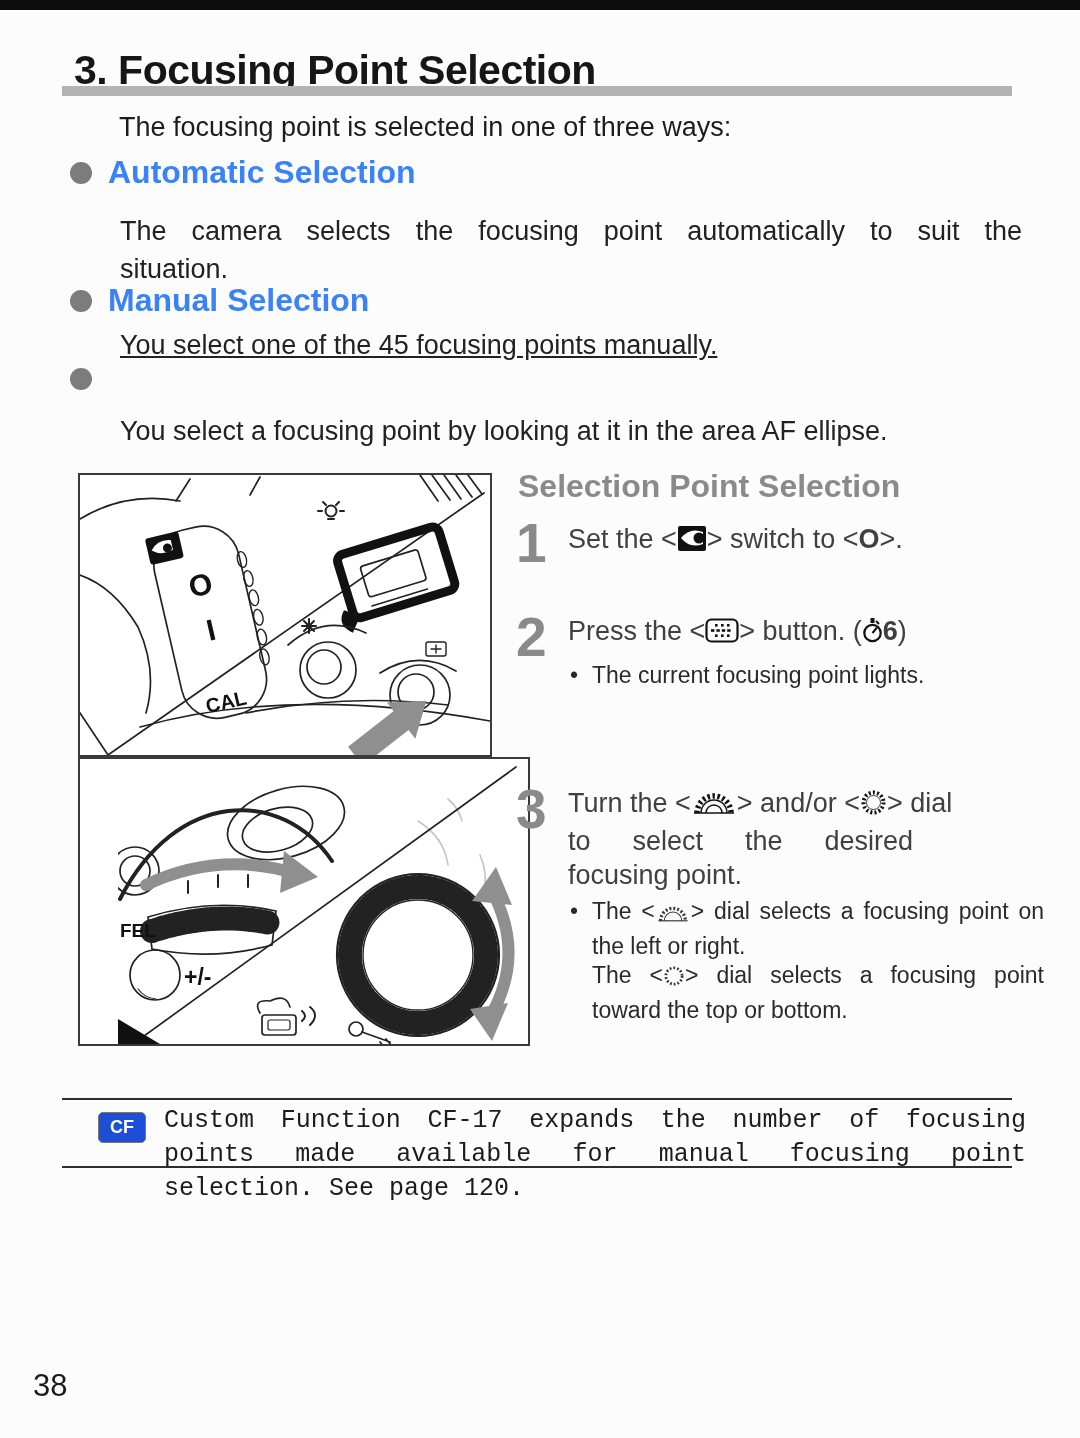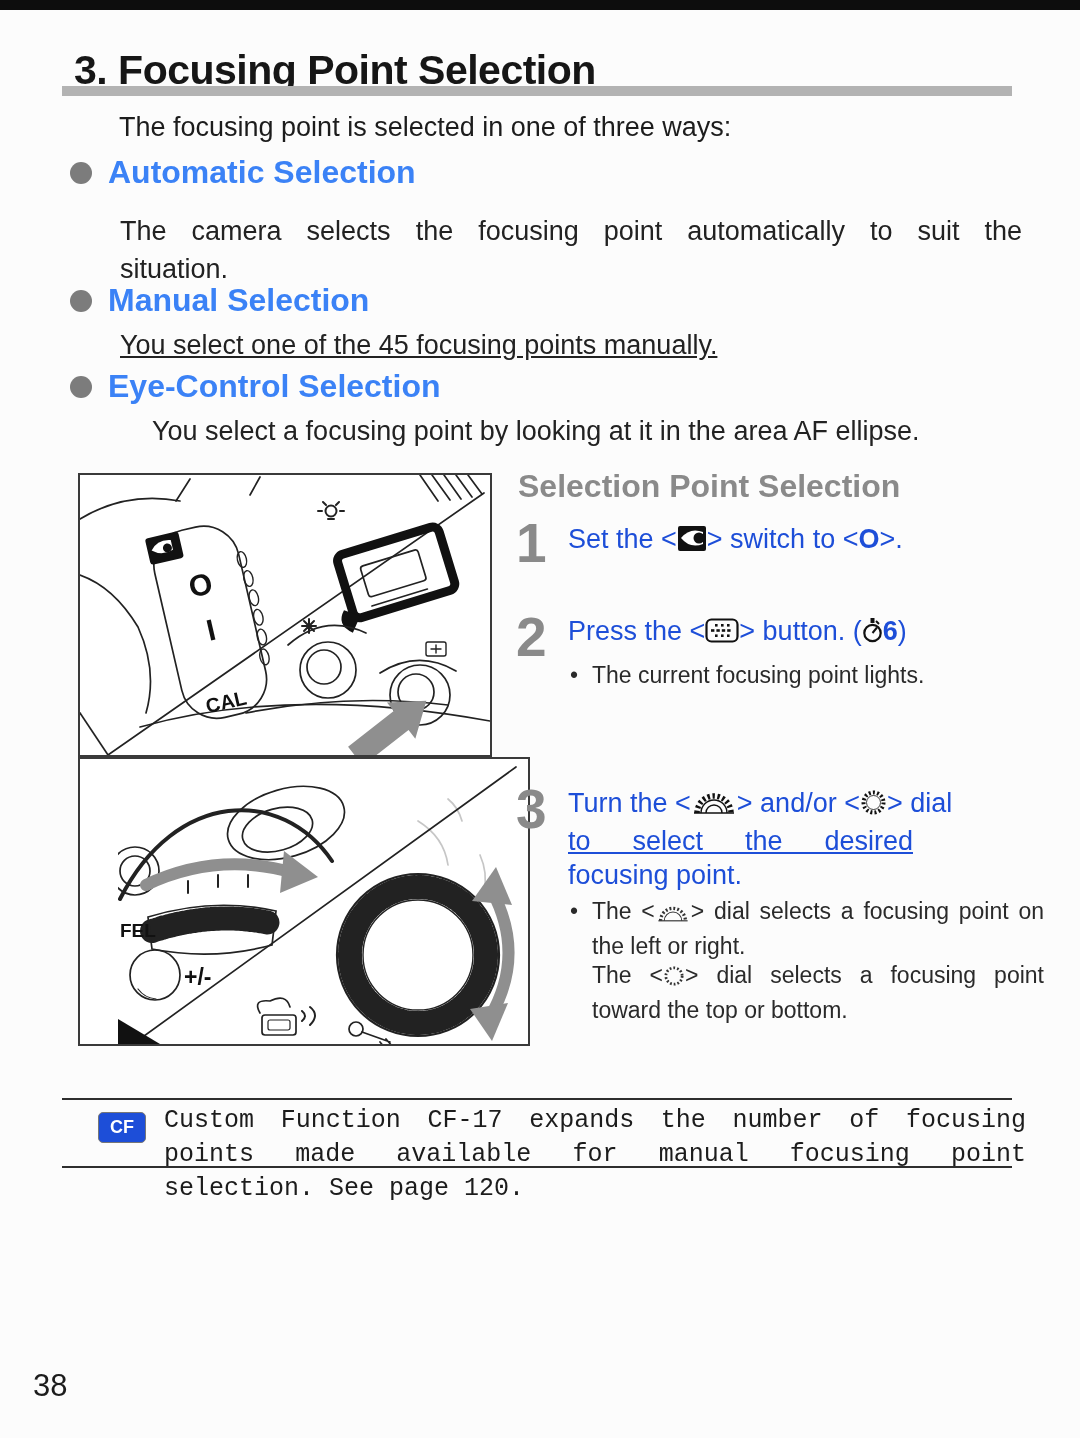--- a/index.html
+++ b/index.html
@@ -10,21 +10,21 @@
   .title{left:74px;top:24px;font-size:41px;font-weight:bold;letter-spacing:-0.5px;color:#161616;margin-top:23px;}
   .rule{left:62px;top:86px;width:950px;height:10px;background:#b3b3b3;}
   .intro{left:75px;top:112px;font-size:27px;margin-left:44px;}
   .sec-head{display:flex;align-items:center;gap:16px;font-size:32px;font-weight:bold;color:#3b82f6;}
   .dot{width:22px;height:22px;border-radius:50%;background:#7c7c7c;flex:0 0 auto;}
   .sec-body{font-size:27px;line-height:38px;color:#222;}
   .just{text-align:justify;text-align-last:justify;}
   .fig{border:2px solid #3a3a3a;background:#fff;}
   .proc-head{font-size:32px;font-weight:bold;color:#8a8a8a;}
   .stepnum{font-size:55px;font-weight:bold;color:#8a8a8a;line-height:1;}
-  .steptext{font-size:27px;line-height:34px;color:#1d4ed8;}
+  .steptext{font-size:27px;line-height:34px;color:#404040;}
   .stepnote{font-size:23px;line-height:31px;color:#2a2a2a;}
   .bmark{position:absolute;left:-22px;top:0;}
   .inicon{display:inline-block;vertical-align:-4px;}
   .cfline{left:62px;width:950px;height:2px;background:#2e2e2e;}
   .cfbadge{left:98px;top:1112px;width:46px;height:29px;background:#1d4ed8;border:1px solid #777;
            border-radius:5px;color:#fff;font-weight:bold;font-size:18px;
            display:flex;align-items:center;justify-content:center;}
   .cftext{left:164px;top:1104px;width:862px;font-size:25px;line-height:34px;text-align:justify;font-family:Liberation Mono, monospace;}
   .pagenum{left:33px;top:1368px;font-size:31px;color:#1c1c1c;}
   svg text{font-family:"Liberation Sans", sans-serif;}
@@ -51,23 +51,22 @@
 <div class="abs sec-head" style="left:70px;top:282px;">
   <span class="dot"></span>
   <span>Manual Selection</span>
 </div>
 <div class="abs sec-body" style="left:120px;top:326px;width:902px;text-decoration:underline;">
   <div>You select one of the 45 focusing points manually.</div>
 </div>
 
 <div class="abs sec-head" style="left:70px;top:368px;">
   <span class="dot"></span>
-  <span>Eye-Control Selection</span>
-</div>
-<div class="abs sec-body" style="left:120px;top:412px;width:902px;margin-left:32px;">
+</div>
+<div class="abs sec-body" style="left:120px;top:412px;width:902px;">
   <div>You select a focusing point by looking at it in the area AF ellipse.</div>
 </div>
 
 <div class="abs fig" style="left:78px;top:473px;width:410px;height:280px;">
 <svg width="410" height="280" viewBox="0 0 410 280">
   <g stroke="#222" stroke-width="1.7" fill="none" stroke-linecap="round">
     <path d="M340,0 l18,26 M352,0 l18,25 M364,0 l17,24 M376,0 l16,22 M388,0 l14,19"></path>
     <path d="M96,26 L110,4 M170,20 L180,2"></path>
     <path d="M0,44 Q46,16 100,26"></path>
     <path d="M0,100 Q34,112 58,152 Q78,196 66,238"></path>
@@ -215,21 +214,21 @@
 <div class="abs steptext" style="left:568px;top:786px;width:470px;">
   <div><span>Turn the &lt;</span><span class="inicon"><svg width="46" height="26" viewBox="0 0 46 26">
           <path d="M6,23 A17,17 0 0 1 40,23" fill="none" stroke="#111" stroke-width="5.5" stroke-dasharray="2.4,2.6"></path>
           <path d="M10,23 A13,13 0 0 1 36,23" fill="none" stroke="#111" stroke-width="1.4"></path>
           <path d="M15,23 A8,8 0 0 1 31,23" fill="none" stroke="#111" stroke-width="1.4"></path>
           <path d="M3,23 h40" stroke="#111" stroke-width="1.6"></path>
         </svg></span><span>&gt; and/or &lt;</span><span class="inicon"><svg width="27" height="27" viewBox="0 0 27 27">
           <circle cx="13.5" cy="13.5" r="10" fill="none" stroke="#111" stroke-width="4" stroke-dasharray="2,2.2"></circle>
           <circle cx="13.5" cy="13.5" r="7" fill="none" stroke="#111" stroke-width="0.8"></circle>
         </svg></span><span>&gt; dial</span></div>
-  <div class="just" style="width:345px;text-decoration:underline;">to select the desired</div>
+  <div class="just" style="width:345px;">to select the desired</div>
   <div>focusing point.</div>
 </div>
 <div class="abs stepnote" style="left:592px;top:896px;width:452px;text-align:justify;">
   <span class="bmark">•</span>
   <span>The &lt;</span><span class="inicon"><svg width="36" height="19" viewBox="0 0 46 26">
         <path d="M6,23 A17,17 0 0 1 40,23" fill="none" stroke="#333" stroke-width="4.5" stroke-dasharray="2.6,2.8"></path>
         <path d="M11,23 A12,12 0 0 1 35,23" fill="none" stroke="#333" stroke-width="1.4"></path>
         <path d="M3,23 h40" stroke="#333" stroke-width="1.6"></path>
       </svg></span><span>&gt; dial selects a focusing point on the left or right.</span>
 </div>

